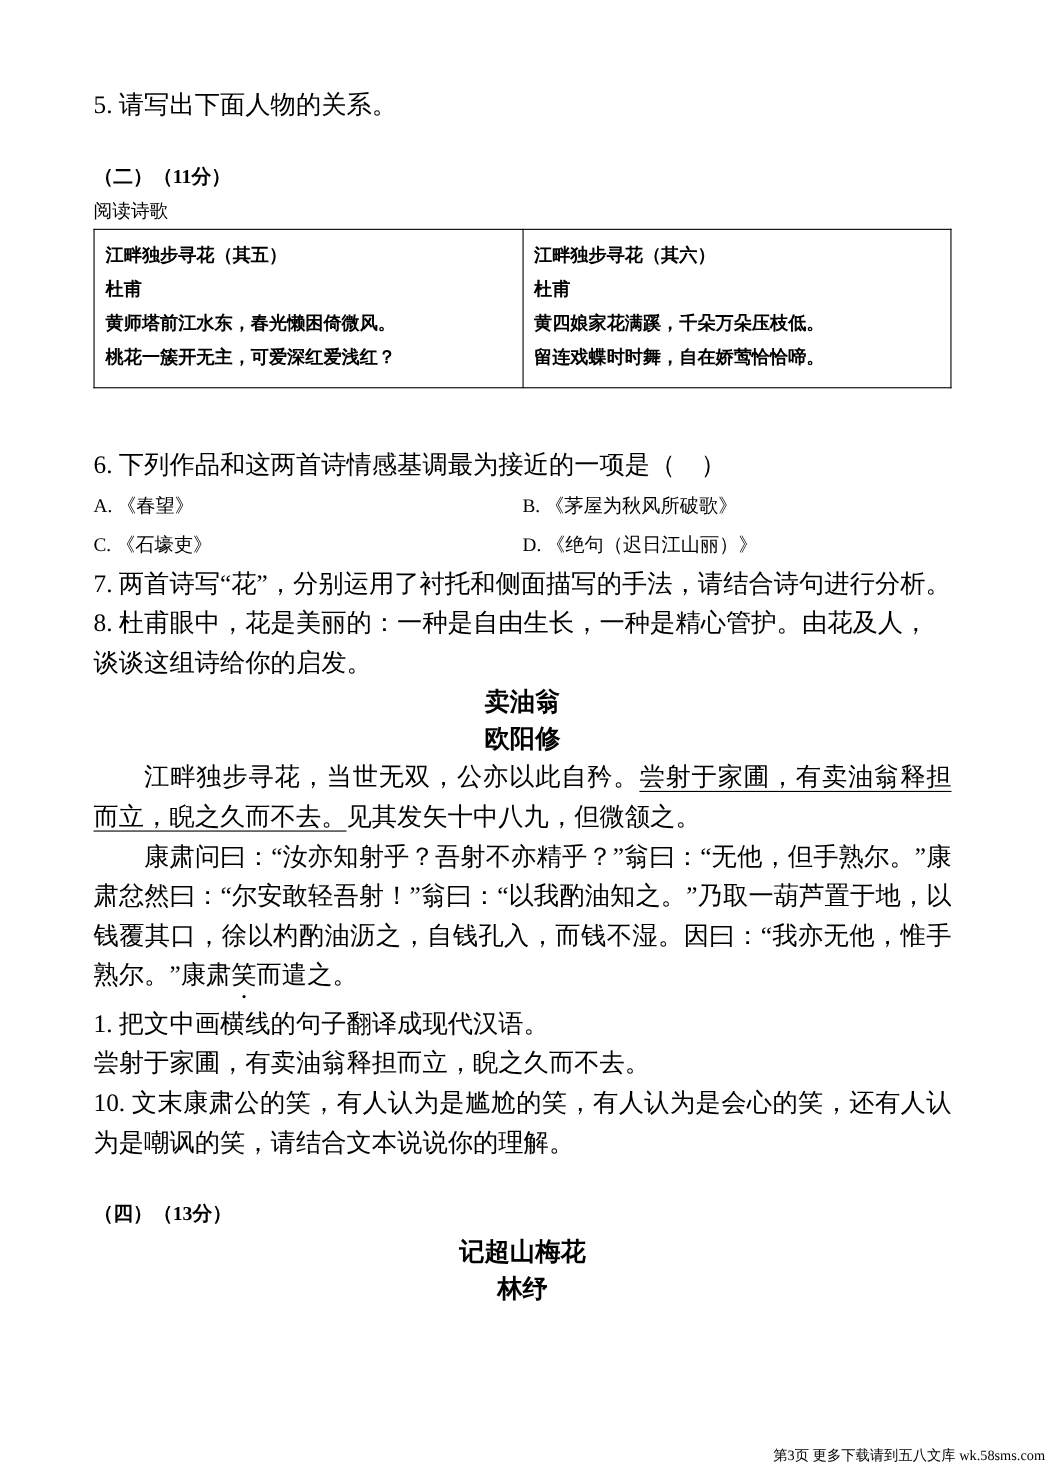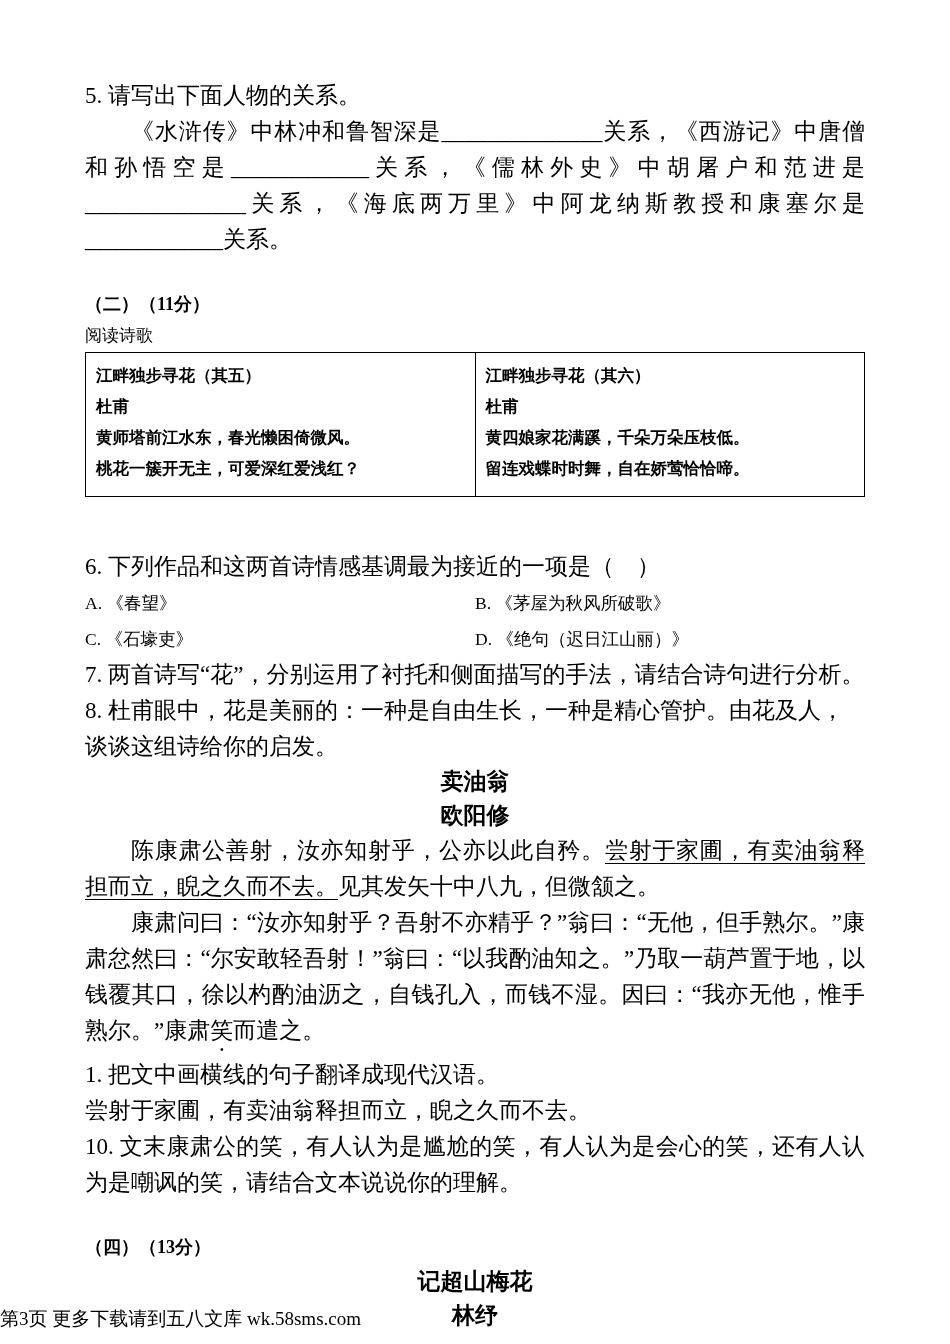--- a/index.html
+++ b/index.html
@@ -63,33 +63,32 @@
     -webkit-text-emphasis: filled dot;
     -webkit-text-emphasis-position: under;
     text-emphasis: filled dot;
     text-emphasis-position: under right;
   }
   .footer {
     position: absolute;
     left: 0;
     right: 0;
     bottom: 12px;
-    text-align: left;
-    font-size: 19px;
+    text-align: right;
+    font-size: 13px;
     color: #000;
   }
 </style>
 </head>
 <body>
 
 <div class="page">
 
   <section>
     <p class="q-line">5. 请写出下面人物的关系。</p>
-    <p class="para indent2">《水浒传》中林冲和鲁智深是______________关系，《西游记》中唐僧和孙悟空是____________关系，《儒林外史》中胡屠户和范进是______________关系，《海底两万里》中阿龙纳斯教授和康塞尔是____________关系。</p>
   </section>
 
   <p class="section-head">（二）（11分）</p>
   <p class="reading-label">阅读诗歌</p>
 
   <table class="poem-table">
     <tbody>
       <tr>
         <td>
           <p class="poem-line">江畔独步寻花（其五）</p>
@@ -116,21 +115,21 @@
       <span class="option">D. 《绝句（迟日江山丽）》</span>
     </div>
   </section>
 
   <p class="q-line">7. 两首诗写“花”，分别运用了衬托和侧面描写的手法，请结合诗句进行分析。</p>
   <p class="q-line">8. 杜甫眼中，花是美丽的：一种是自由生长，一种是精心管护。由花及人，谈谈这组诗给你的启发。</p>
 
   <p class="center-title">卖油翁</p>
   <p class="center-title">欧阳修</p>
 
-  <p class="para indent2"><span>陈康肃公善射，汝亦知射乎，公亦以此自矜。</span><span class="underline-seg">尝射于家圃，有卖油翁释担而立，睨之久而不去。</span><span>见其发矢十中八九，但微颔之。</span></p>
+  <p class="para indent2"><span>江畔独步寻花，当世无双，公亦以此自矜。</span><span class="underline-seg">尝射于家圃，有卖油翁释担而立，睨之久而不去。</span><span>见其发矢十中八九，但微颔之。</span></p>
 
   <p class="para indent2"><span>康肃问曰：“汝亦知射乎？吾射不亦精乎？”翁曰：“无他，但手熟尔。”康肃忿然曰：“尔安敢轻吾射！”翁曰：“以我酌油知之。”乃取一葫芦置于地，以钱覆其口，徐以杓酌油沥之，自钱孔入，而钱不湿。因曰：“我亦无他，惟手熟尔。”康肃</span><span class="emph">笑</span><span>而遣之。</span></p>
 
   <p class="q-line">1. 把文中画横线的句子翻译成现代汉语。</p>
   <p class="q-line">尝射于家圃，有卖油翁释担而立，睨之久而不去。</p>
 
   <p class="para">10. 文末康肃公的笑，有人认为是尴尬的笑，有人认为是会心的笑，还有人认为是嘲讽的笑，请结合文本说说你的理解。</p>
 
   <p class="section-head">（四）（13分）</p>
   <p class="center-title">记超山梅花</p>

